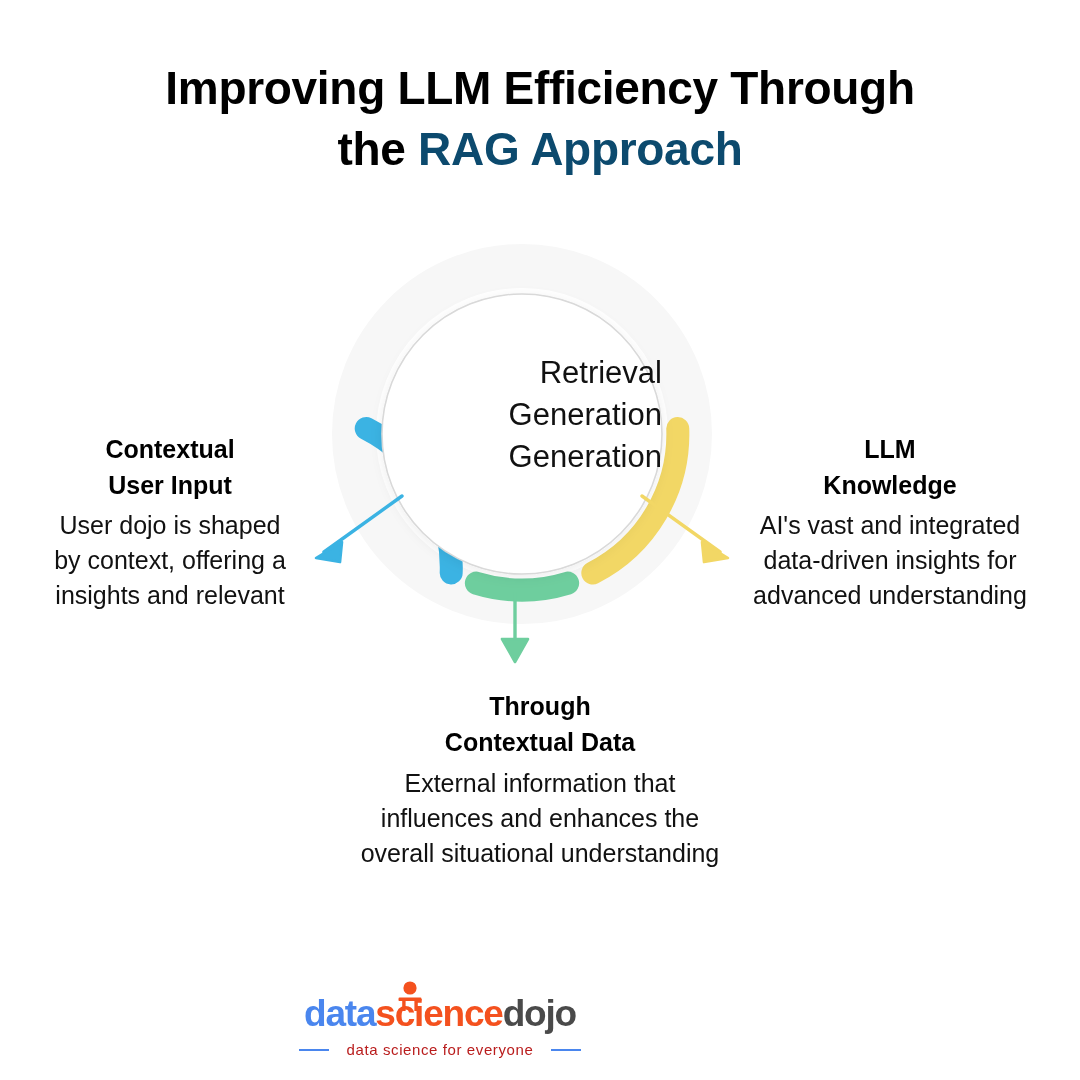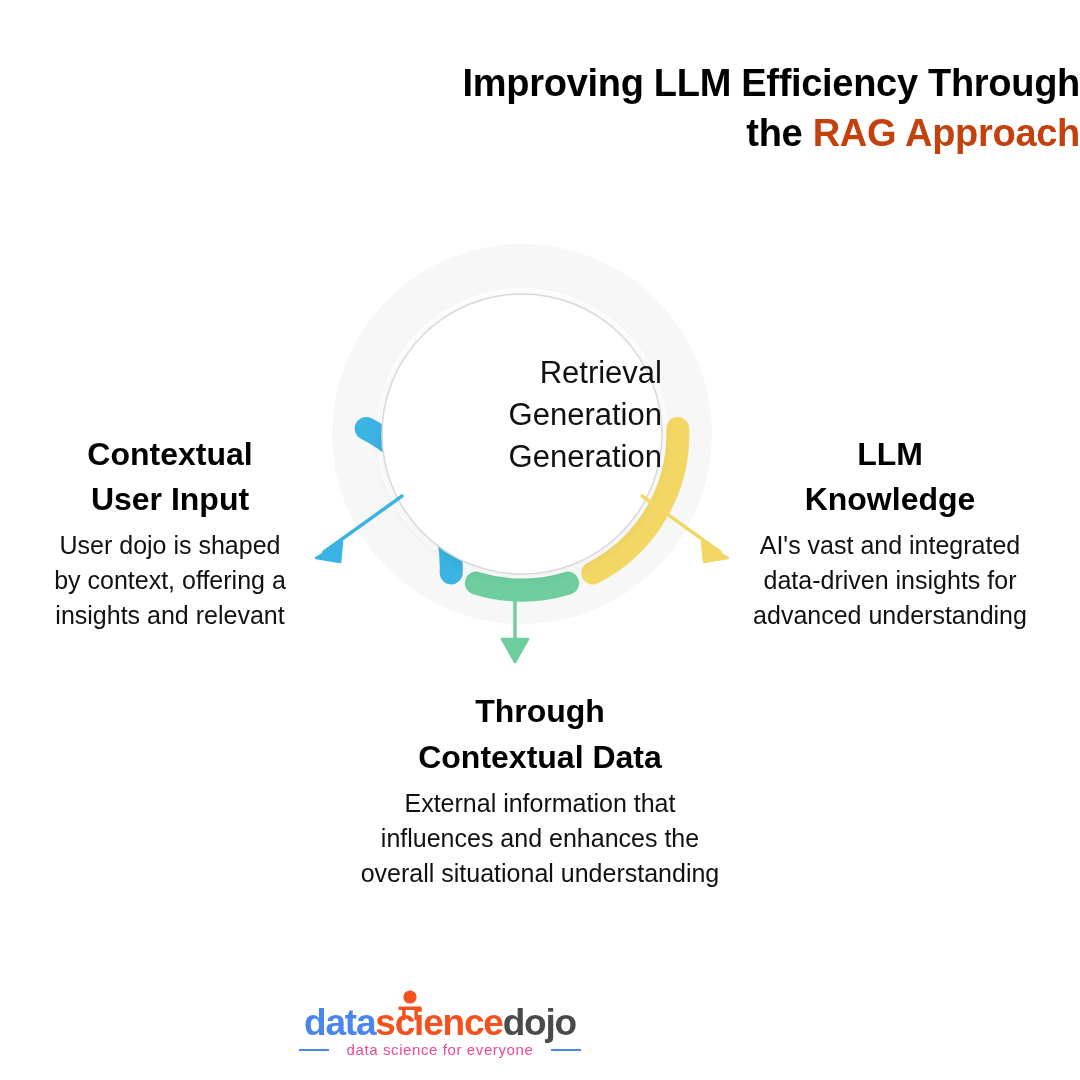--- a/index.html
+++ b/index.html
@@ -17,28 +17,28 @@
     color: #000000;
     -webkit-font-smoothing: antialiased;
   }
 
   
   .title-block {
     position: absolute;
     top: 58px;
     left: 0;
     width: 1080px;
-    text-align: right;
-    font-size: 38px;
+    text-align: center;
+    font-size: 46px;
     font-weight: bold;
     line-height: 1.32;
     letter-spacing: -0.3px;
   }
   .title-line { display: block; }
-  .title-accent { color: #c2410c; }
+  .title-accent { color: #0c4a6e; }
 
   
   .diagram {
     position: absolute;
     left: 272px;
     top: 184px;
     width: 500px;
     height: 500px;
   }
   .diagram svg { display: block; }
@@ -53,21 +53,21 @@
     font-weight: normal;
     line-height: 1.35;
     color: #111111;
     pointer-events: none;
   }
   .hub-label span { display: block; }
 
   
   .callout { position: absolute; }
   .callout .c-head {
-    font-size: 32px;
+    font-size: 25px;
     font-weight: bold;
     line-height: 1.42;
     color: #000000;
     margin-bottom: 5px;
   }
   .callout .c-head span { display: block; }
   .callout .c-body {
     font-size: 25px;
     font-weight: normal;
     line-height: 1.40;
@@ -115,22 +115,23 @@
   .logo-sci    { color: #f4511e; }
   .logo-dojo   { color: #4a4a4a; }
   .logo-figure {
     position: absolute;
     left: 92px;
     top: -15px;
     width: 28px;
     height: 30px;
   }
   .logo-tag {
+    margin-top: 9px;
     font-size: 15px;
-    color: #ec4899;
+    color: #b91c1c;
     letter-spacing: 0.6px;
     display: flex;
     align-items: center;
     justify-content: center;
     gap: 18px;
   }
   .logo-dash {
     display: inline-block;
     width: 30px;
     height: 2px;

